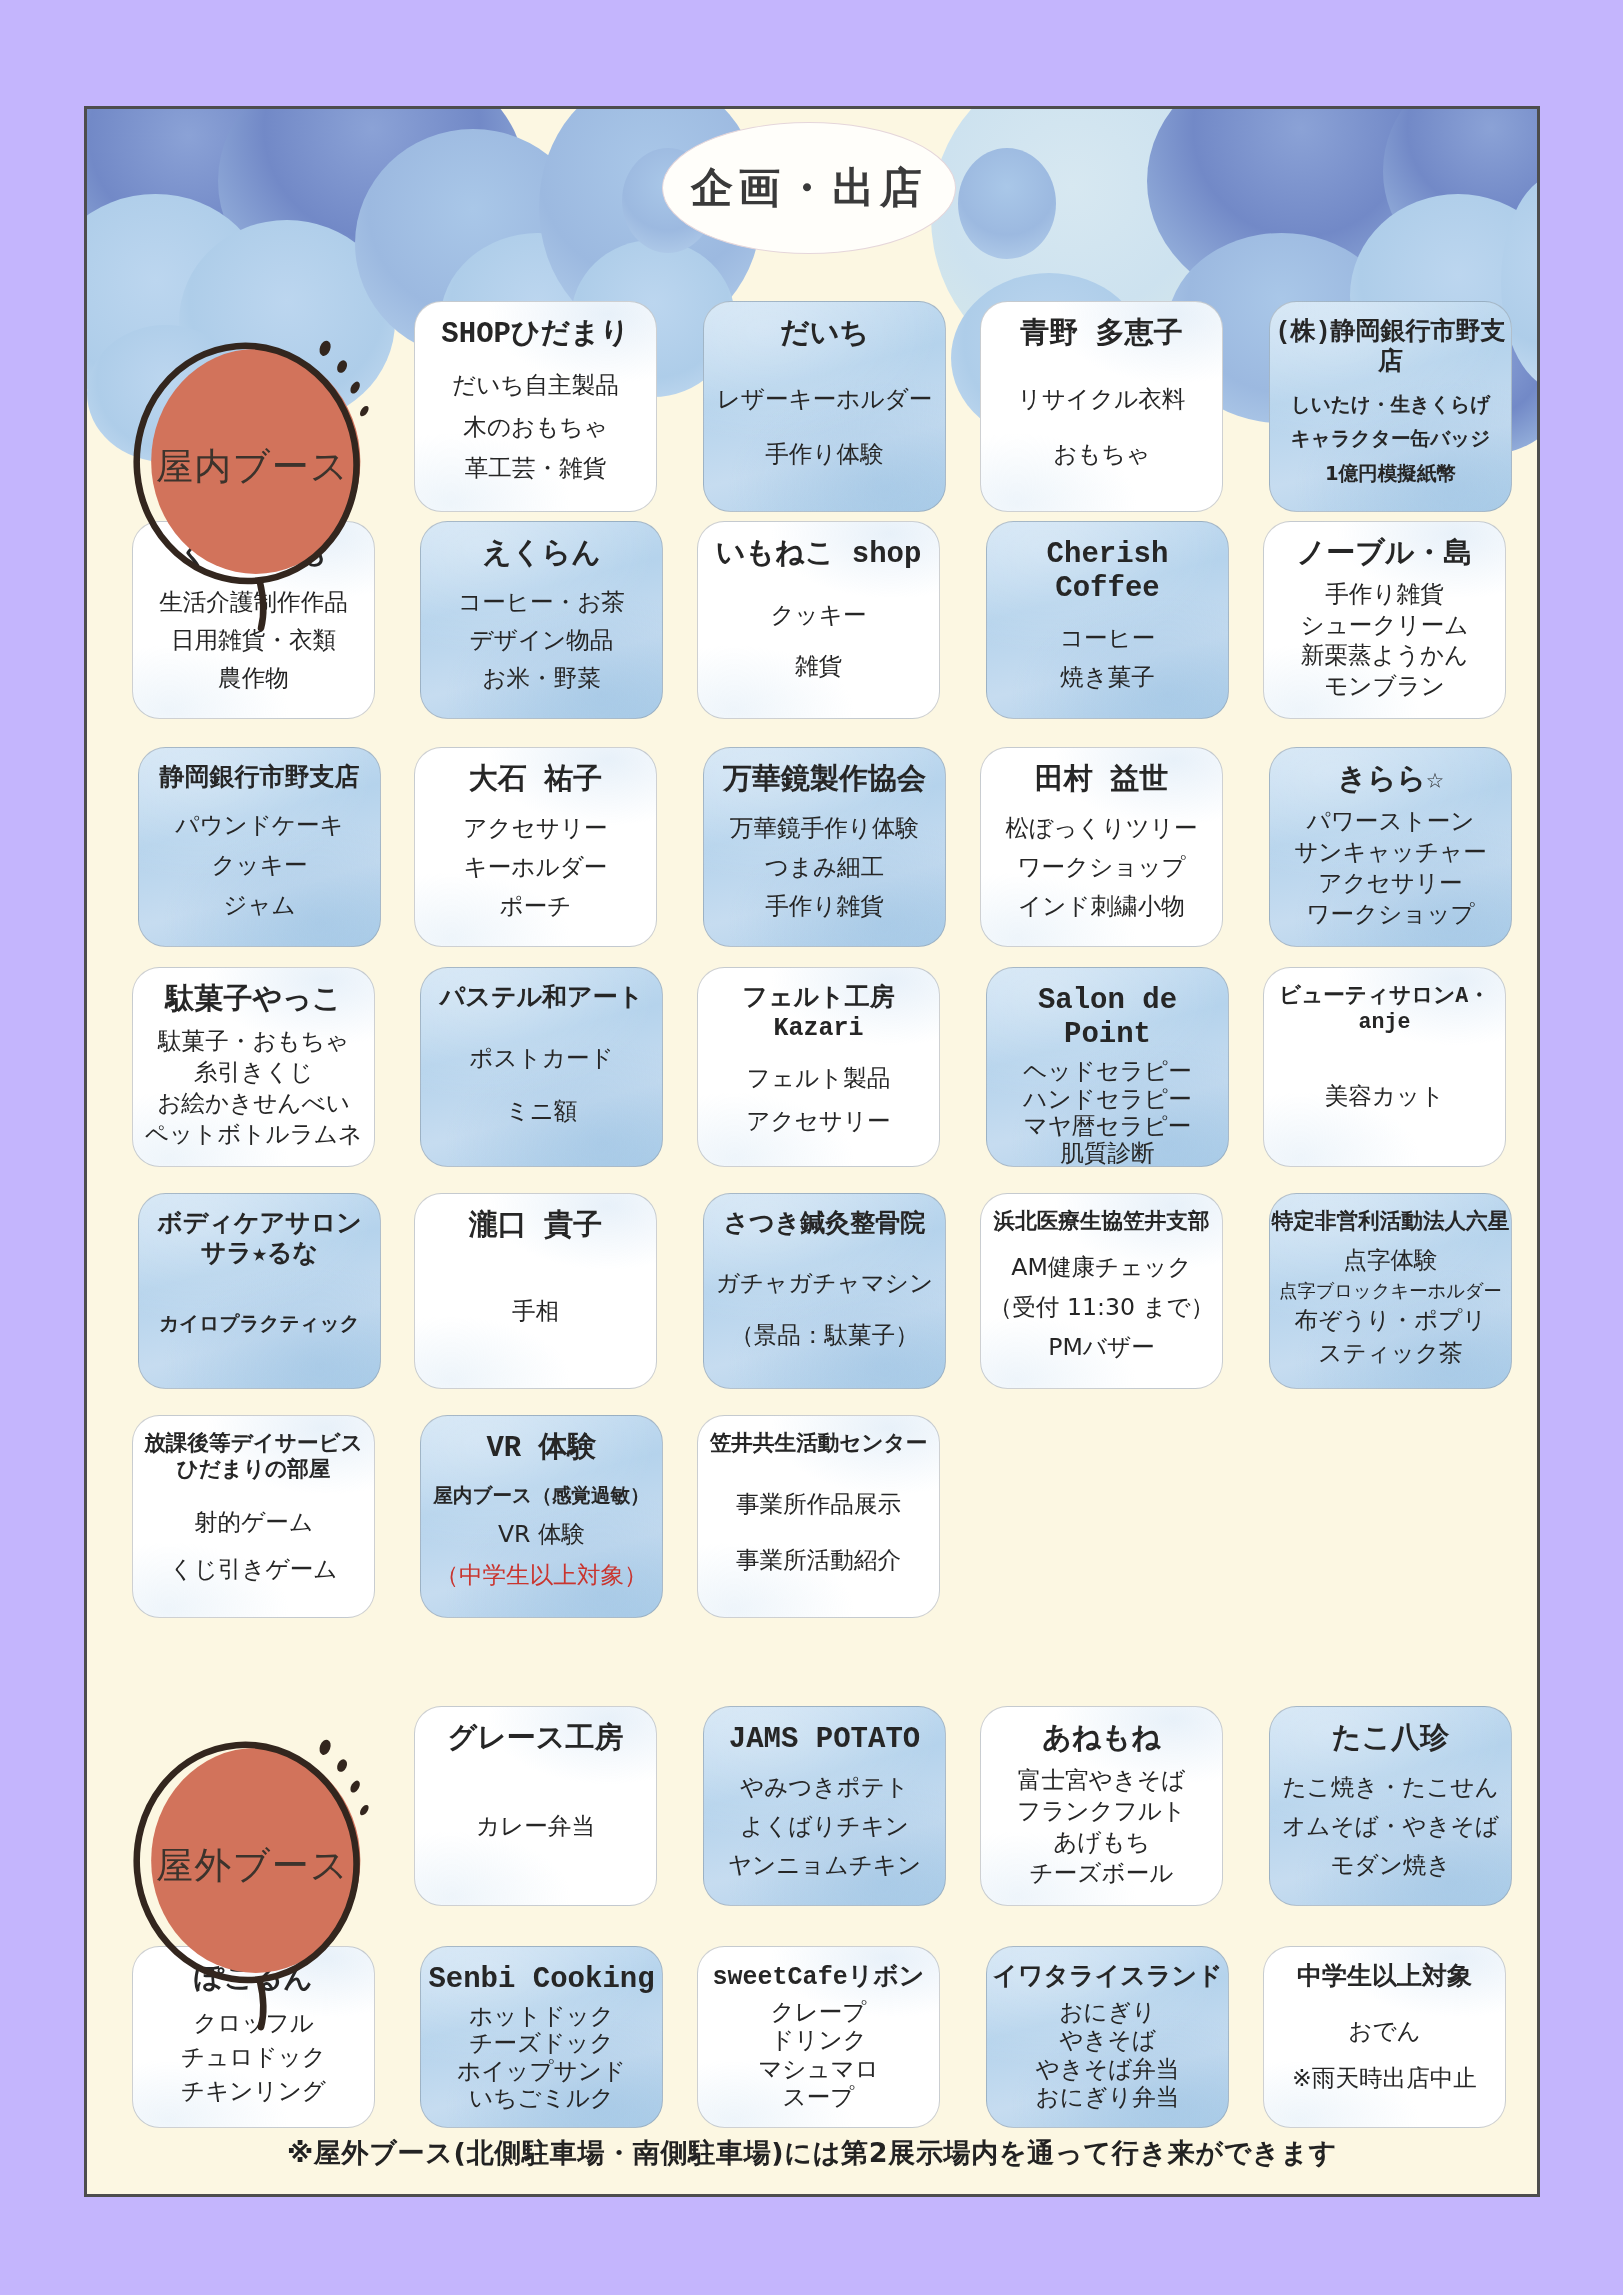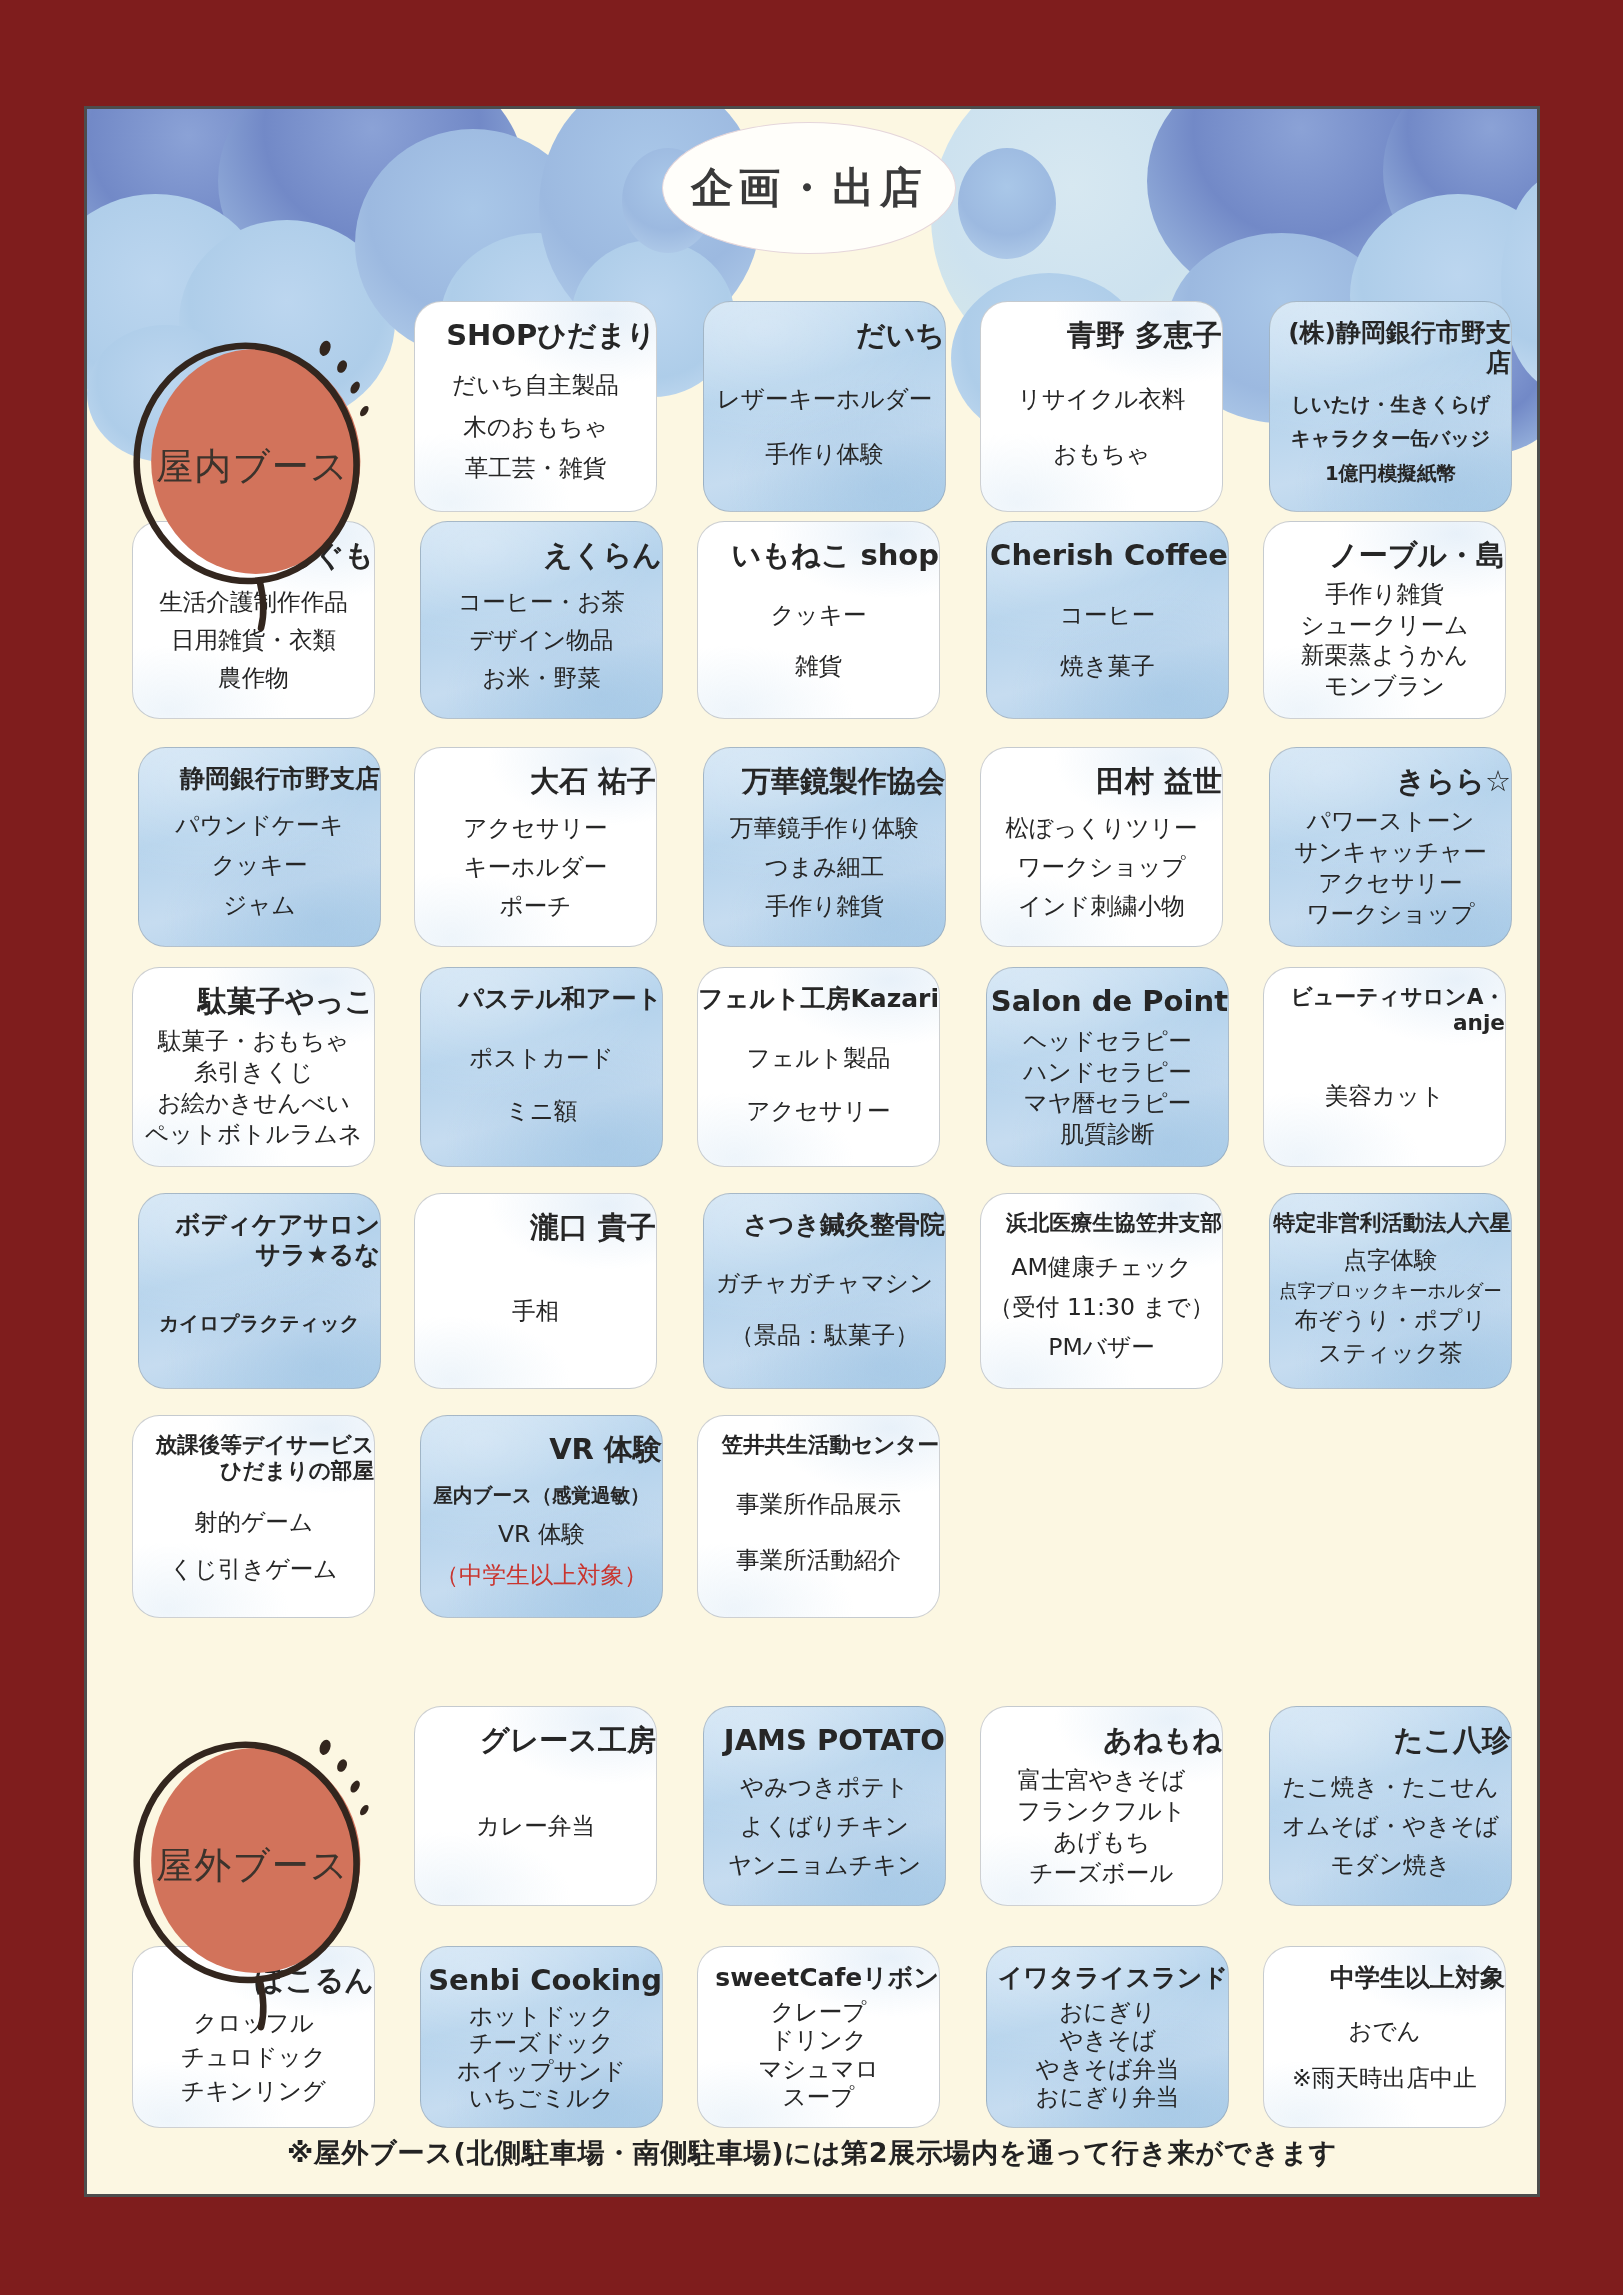--- a/index.html
+++ b/index.html
@@ -1,17 +1,17 @@
 <!DOCTYPE html>
 <html style="font-size:10.5px"><head>
 <meta charset="utf-8">
 <style>
   html,body{margin:0;padding:0;}
   body{width:1623px;height:2295px;background:#ffffff;font-family:"DejaVu Sans","Liberation Sans",sans-serif;}
-  .page{position:relative;width:1623px;height:2295px;background:#7f1d1d;overflow:hidden;}
+  .page{position:relative;width:1623px;height:2295px;background:#c4b5fd;overflow:hidden;}
   .frame{position:absolute;left:84px;top:106px;width:1456px;height:2091px;box-sizing:border-box;
          border:3.9px solid #4d4d4d;background:#fcf7e2;overflow:hidden;}
   
   .cl{position:absolute;border-radius:50%;}
   .cl.d{background:radial-gradient(circle at 50% 30%,#8ba2d6 0%,#7289c7 45%,#93aeda 78%,#b3cbe8 100%);}
   .cl.m{background:radial-gradient(circle at 50% 35%,#a9c7e8 0%,#9cb9e0 55%,#b7d1ec 100%);}
   .cl.l{background:radial-gradient(circle at 50% 40%,#bcd6ef 0%,#aecde9 60%,#c9def2 100%);}
   .cl.p{background:radial-gradient(circle at 50% 40%,#d7e8f1 0%,#cde2ef 55%,#d8e9e6 100%);}
   
   .title-ellipse{position:absolute;left:575px;top:13px;width:292px;height:130px;background:#fffefa;
@@ -37,22 +37,22 @@
       #ffffff;}
   .c1{left:45px}.c2{left:327px}.c3{left:610px}.c4{left:893px}.c5{left:1176px}
   .r1{top:192px;height:211px}
   .r2{top:412px;height:198px}
   .r3{top:638px;height:200px}
   .r4{top:858px;height:200px}
   .r5{top:1084px;height:196px}
   .r6{top:1306px;height:203px}
   .r7{top:1597px;height:200px}
   .r8{top:1837px;height:182px}
-  .card-title{margin-top:15.7px;text-align:right;font-size:29px;font-weight:bold;color:#262626;
-      white-space:pre-line;line-height:1.2;}
+  .card-title{margin-top:15.7px;text-align:center;font-size:29px;font-weight:bold;color:#262626;
+      white-space:pre-line;line-height:1.2;font-family:Liberation Mono, monospace;}
   .t-sm .card-title{font-size:25px;}
   .t-xs .card-title{font-size:21.6px;}
   .card-items{flex:1;display:flex;flex-direction:column;justify-content:space-evenly;padding:5.2px 3.9px 14.4px;}
   .card-item{text-align:center;font-size:23.6px;color:#262626;white-space:nowrap;line-height:1.15;}
   .card-item.i-sm{font-size:19.6px;font-weight:bold;}
   .card-item.i-xs{font-size:18.3px;}
   .card-item.red{color:#c9352f;}
   .footer-note{position:absolute;left:0;right:0;top:2026px;text-align:center;font-size:27px;
       font-weight:600;color:#222222;letter-spacing:0.7px;z-index:5;}
 </style>

